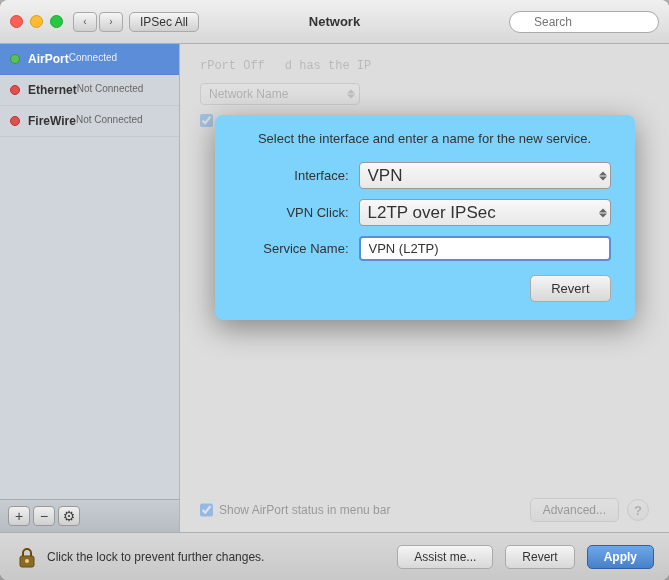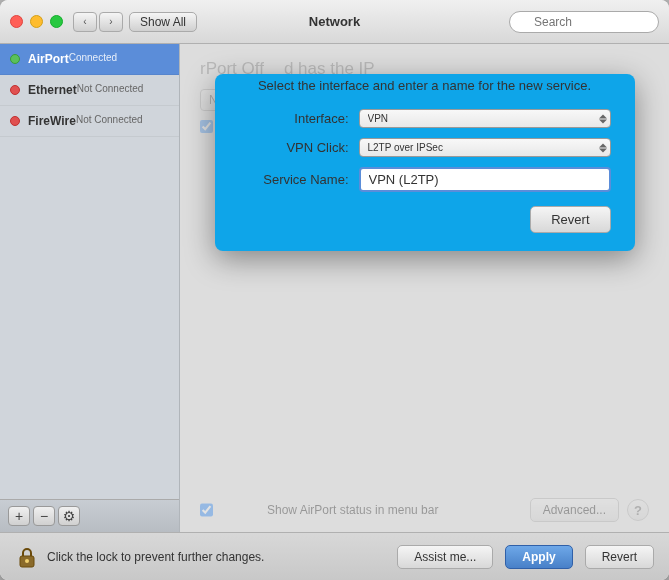--- a/index.html
+++ b/index.html
@@ -270,25 +270,26 @@
       top: 0; left: 0; right: 0; bottom: 0;
       background: rgba(200,200,200,0.4);
       display: flex;
       align-items: flex-start;
       justify-content: center;
       z-index: 100;
       padding-top: 30px;
     }
 
     .dialog {
-      background: #0ea5e9;
+      background: #7dd3fc;
       border-radius: 8px;
       box-shadow: 0 8px 30px rgba(0,0,0,0.4);
       width: 420px;
-      padding: 4px 24px 18px;
+      padding: 16px 24px 18px;
+      margin-top: 41px;
     }
 
     .dialog-title {
       font-size: 13px;
       color: #333;
       text-align: center;
       margin-bottom: 16px;
     }
 
     .form-row {
@@ -311,21 +312,21 @@
       position: relative;
       display: inline-block;
       width: 100%;
     }
     .form-select {
       width: 100%;
       padding: 3px 24px 3px 8px;
       background: linear-gradient(to bottom, #f8f8f8, #e8e8e8);
       border: 1px solid #999;
       border-radius: 4px;
-      font-size: 10px;
+      font-size: 17px;
       color: #333;
       appearance: none;
       cursor: pointer;
     }
     .select-arrow {
       position: absolute;
       right: 4px;
       top: 50%;
       transform: translateY(-50%);
       pointer-events: none;
@@ -409,21 +410,21 @@
   <div class="titlebar">
     <div class="traffic-lights">
       <div class="traffic-light close"></div>
       <div class="traffic-light minimize"></div>
       <div class="traffic-light maximize"></div>
     </div>
     <div class="nav-buttons">
       <div class="nav-btn">‹</div>
       <div class="nav-btn">›</div>
     </div>
-    <button class="show-all-btn">Show All</button>
+    <button class="show-all-btn">IPSec All</button>
     <span class="titlebar-title">Network</span>
     <div class="search-wrapper">
       <span class="search-icon-inner">🔍</span>
       <input type="text" class="search-box" placeholder="Search" style="">
     </div>
   </div>
 
   <div class="main-content">
 
     <div class="sidebar">
@@ -453,21 +454,21 @@
         <div class="toolbar-btn">+</div>
         <div class="toolbar-btn">−</div>
         <div class="toolbar-btn">⚙</div>
       </div>
     </div>
 
     <div class="main-panel">
       <div class="panel-content">
 
         <div style="opacity:0.4;">
-          <div style="display:flex; align-items:center; margin-bottom:10px; font-size:17px; color:#555;">
+          <div style="display:flex; align-items:center; margin-bottom:10px; font-size:12px; color:#555;font-family:Liberation Mono, monospace;">
             <span>rPort Off</span>
             <span style="margin-left:20px;">d has the IP</span>
           </div>
           <div style="display:flex; align-items:center; margin-bottom:8px;">
             <div style="position:relative; width:160px; height:22px; background:linear-gradient(to bottom,#f8f8f8,#e8e8e8); border:1px solid #999; border-radius:4px; display:flex; align-items:center; padding:0 8px; font-size:12px; color:#333;">
               Network Name
               <div style="position:absolute;right:4px;top:50%;transform:translateY(-50%);display:flex;flex-direction:column;gap:1px;">
                 <span style="border-left:4px solid transparent;border-right:4px solid transparent;border-bottom:4px solid #666;display:block;"></span>
                 <span style="border-left:4px solid transparent;border-right:4px solid transparent;border-top:4px solid #666;display:block;"></span>
               </div>
@@ -530,21 +531,21 @@
               </div>
             </div>
 
             <div class="dialog-buttons">
               <button class="dialog-btn cancel">Revert</button>
             </div>
           </div>
         </div>
 
         <div style="position:absolute; bottom:10px; left:20px; right:20px; display:flex; align-items:center; justify-content:space-between; opacity:0.5;">
-          <div style="display:flex; gap:48px;">
+          <div style="display:flex; ">
             <input type="checkbox" checked="" style="margin-right: 6px;">
             <span style="font-size:12px;">Show AirPort status in menu bar</span>
           </div>
           <div style="display:flex; align-items:center; gap:8px;">
             <button style="padding:4px 12px; background:linear-gradient(to bottom,#f5f5f5,#d8d8d8); border:1px solid #aaa; border-radius:5px; font-size:12px; cursor:pointer;">Advanced...</button>
             <div class="help-btn">?</div>
           </div>
         </div>
       </div>
     </div>
@@ -556,17 +557,17 @@
         <svg width="18" height="22" viewBox="0 0 18 22" fill="none" xmlns="http://www.w3.org/2000/svg">
           <rect x="2" y="10" width="14" height="11" rx="2" fill="#8a6a2a" stroke="#6a4a0a" stroke-width="1"></rect>
           <path d="M5 10V7C5 4.8 6.8 3 9 3C11.2 3 13 4.8 13 7V10" stroke="#6a4a0a" stroke-width="2" fill="none"></path>
           <circle cx="9" cy="15" r="2" fill="#f0d070"></circle>
         </svg>
       </div>
       <span class="lock-text">Click the lock to prevent further changes.</span>
     </div>
     <div class="bottom-buttons">
       <button class="bottom-btn">Assist me...</button>
+      <button class="bottom-btn">Revert</button>
       <button class="bottom-btn apply">Apply</button>
-      <button class="bottom-btn">Revert</button>
     </div>
   </div>
 </div>
 
 </body></html>

